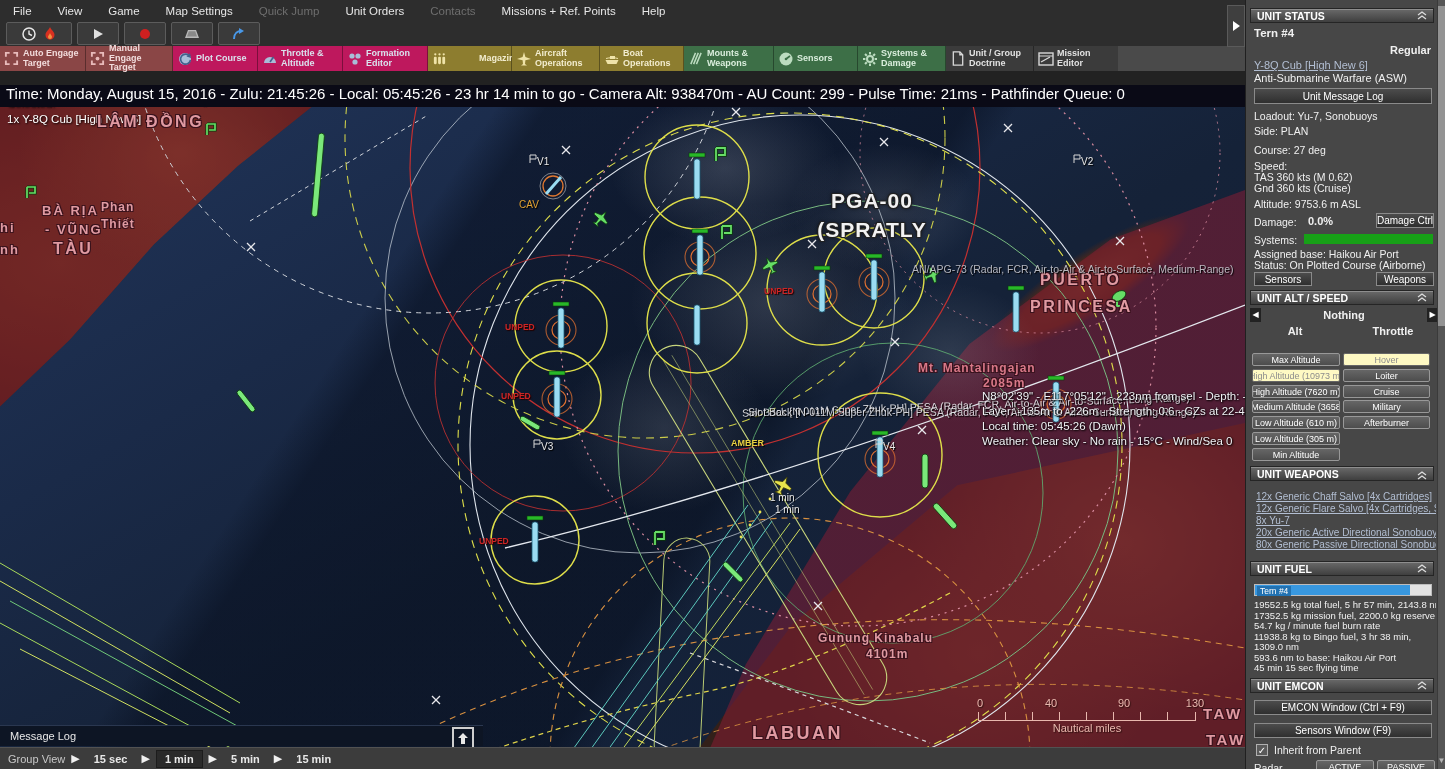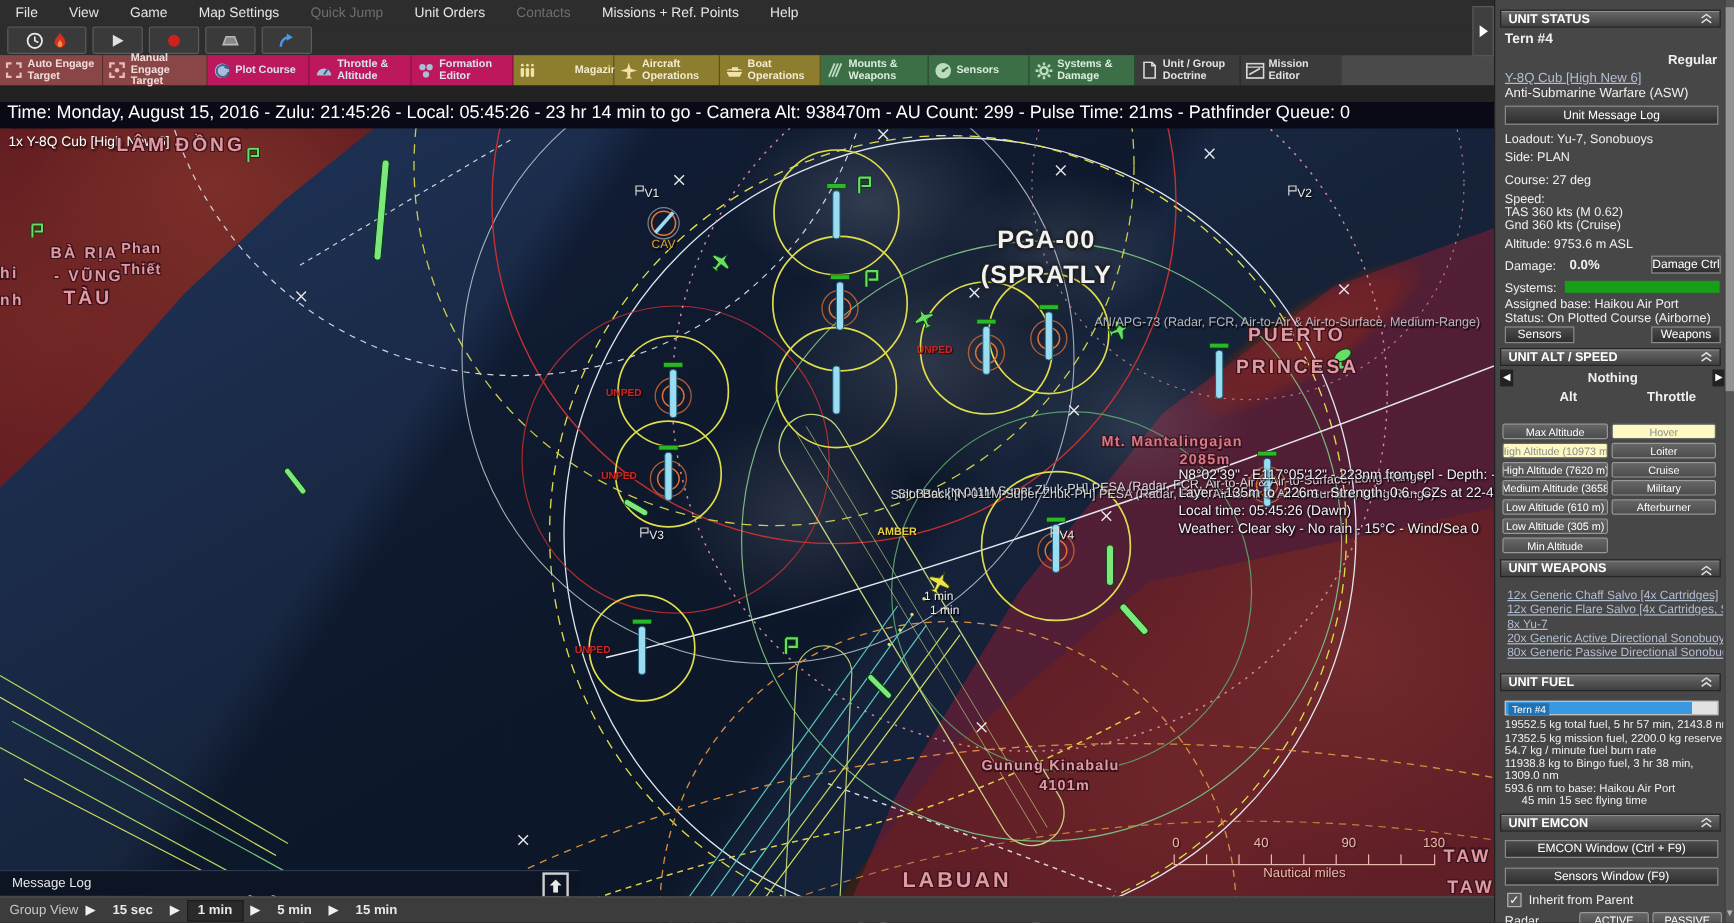--- a/index.html
+++ b/index.html
@@ -369,21 +369,21 @@
     <div>N8°02'39" - E117°05'12" - 223nm from sel - Depth: -533m</div>
     <div>Layer: -135m to -226m - Strength: 0.6 - CZs at 22-44-66-88nm</div>
     <div>Local time: 05:45:26 (Dawn)</div>
     <div>Weather: Clear sky - No rain - 15°C - Wind/Sea 0</div>
   </div>
 
   <span class="refpt" style="left:537px;top:63px;">V1</span>
   <span class="refpt" style="left:1081px;top:63px;">V2</span>
   <span class="refpt" style="left:541px;top:348px;">V3</span>
   <span class="refpt" style="left:883px;top:348px;">V4</span>
-  <span class="refpt" style="left:543px;top:106px;color:#e0a030;">CAV</span>
+  <span class="refpt" style="left:519px;top:106px;color:#e0a030;">CAV</span>
   <span class="refpt" style="left:731px;top:345px;color:#e8d040;font-weight:bold;font-size:9px;">AMBER</span>
 
   <span class="redlbl" style="left:505px;top:229px;">UNPED</span>
   <span class="redlbl" style="left:501px;top:298px;">UNPED</span>
   <span class="redlbl" style="left:479px;top:443px;">UNPED</span>
   <span class="redlbl" style="left:764px;top:193px;">UNPED</span>
 
   <span class="eta" style="left:770px;top:399px;">1 min</span>
   <span class="eta" style="left:775px;top:411px;">1 min</span>
 
@@ -658,21 +658,21 @@
     <span>UNIT ALT / SPEED</span>
     <span class="chev">
         <svg width="10" height="9" viewBox="0 0 10 9">
           <path d="M1 4 L5 1 L9 4 M1 8 L5 5 L9 8" stroke="#ddd" fill="none" stroke-width="1.3"></path>
         </svg>
       </span>
   </div>
   <div class="abs" style="left:4px;top:308px;width:11px;height:14px;background:#222;color:#fff;font-size:8px;text-align:center;line-height:14px;">◀</div>
   <div class="abs" style="left:181px;top:308px;width:11px;height:14px;background:#222;color:#fff;font-size:8px;text-align:center;line-height:14px;">▶</div>
   <div class="abs" style="left:0;top:309px;width:196px;text-align:center;font-weight:bold;font-size:11px;">Nothing</div>
-  <div class="abs" style="left:0;top:325px;width:98px;text-align:center;font-weight:bold;font-size:11px;padding-left:12px;">Alt</div>
+  <div class="abs" style="left:0;top:325px;width:98px;text-align:center;font-weight:bold;font-size:11px;">Alt</div>
   <div class="abs" style="left:98px;top:325px;width:98px;text-align:center;font-weight:bold;font-size:11px;">Throttle</div>
 
   <div class="abtn" style="left:6px;top:353px;width:88px;height:13px;">Max Altitude</div>
   <div class="abtn off" style="left:6px;top:369px;width:88px;height:13px;">High Altitude (10973 m)</div>
   <div class="abtn" style="left:6px;top:385px;width:88px;height:13px;">High Altitude (7620 m)</div>
   <div class="abtn" style="left:6px;top:400px;width:88px;height:13px;">Medium Altitude (3658</div>
   <div class="abtn" style="left:6px;top:416px;width:88px;height:13px;">Low Altitude (610 m)</div>
   <div class="abtn" style="left:6px;top:432px;width:88px;height:13px;">Low Altitude (305 m)</div>
   <div class="abtn" style="left:6px;top:448px;width:88px;height:13px;">Min Altitude</div>
 
@@ -708,21 +708,21 @@
     <div class="fuelfill" style="width:88%;">
       <span class="fuelchip">Tern #4</span>
     </div>
   </div>
   <div class="abs" style="left:8px;top:600px;width:182px;font-size:9.5px;line-height:10.5px;">
     <div style="white-space:nowrap;overflow:hidden;">19552.5 kg total fuel, 5 hr 57 min, 2143.8 nm</div>
     <div style="white-space:nowrap;overflow:hidden;">17352.5 kg mission fuel, 2200.0 kg reserve</div>
     <div style="white-space:nowrap;overflow:hidden;">54.7 kg / minute fuel burn rate</div>
     <div>11938.8 kg to Bingo fuel, 3 hr 38 min, 1309.0 nm</div>
     <div style="white-space:nowrap;overflow:hidden;">593.6 nm to base: Haikou Air Port</div>
-    <div style="white-space:nowrap;overflow:hidden;margin-left:14px;">45 min 15 sec flying time</div>
+    <div style="white-space:nowrap;overflow:hidden;">45 min 15 sec flying time</div>
   </div>
 
   <div class="panel-hdr" style="top:678px;">
     <span>UNIT EMCON</span>
     <span class="chev">
         <svg width="10" height="9" viewBox="0 0 10 9">
           <path d="M1 4 L5 1 L9 4 M1 8 L5 5 L9 8" stroke="#ddd" fill="none" stroke-width="1.3"></path>
         </svg>
       </span>
   </div>

